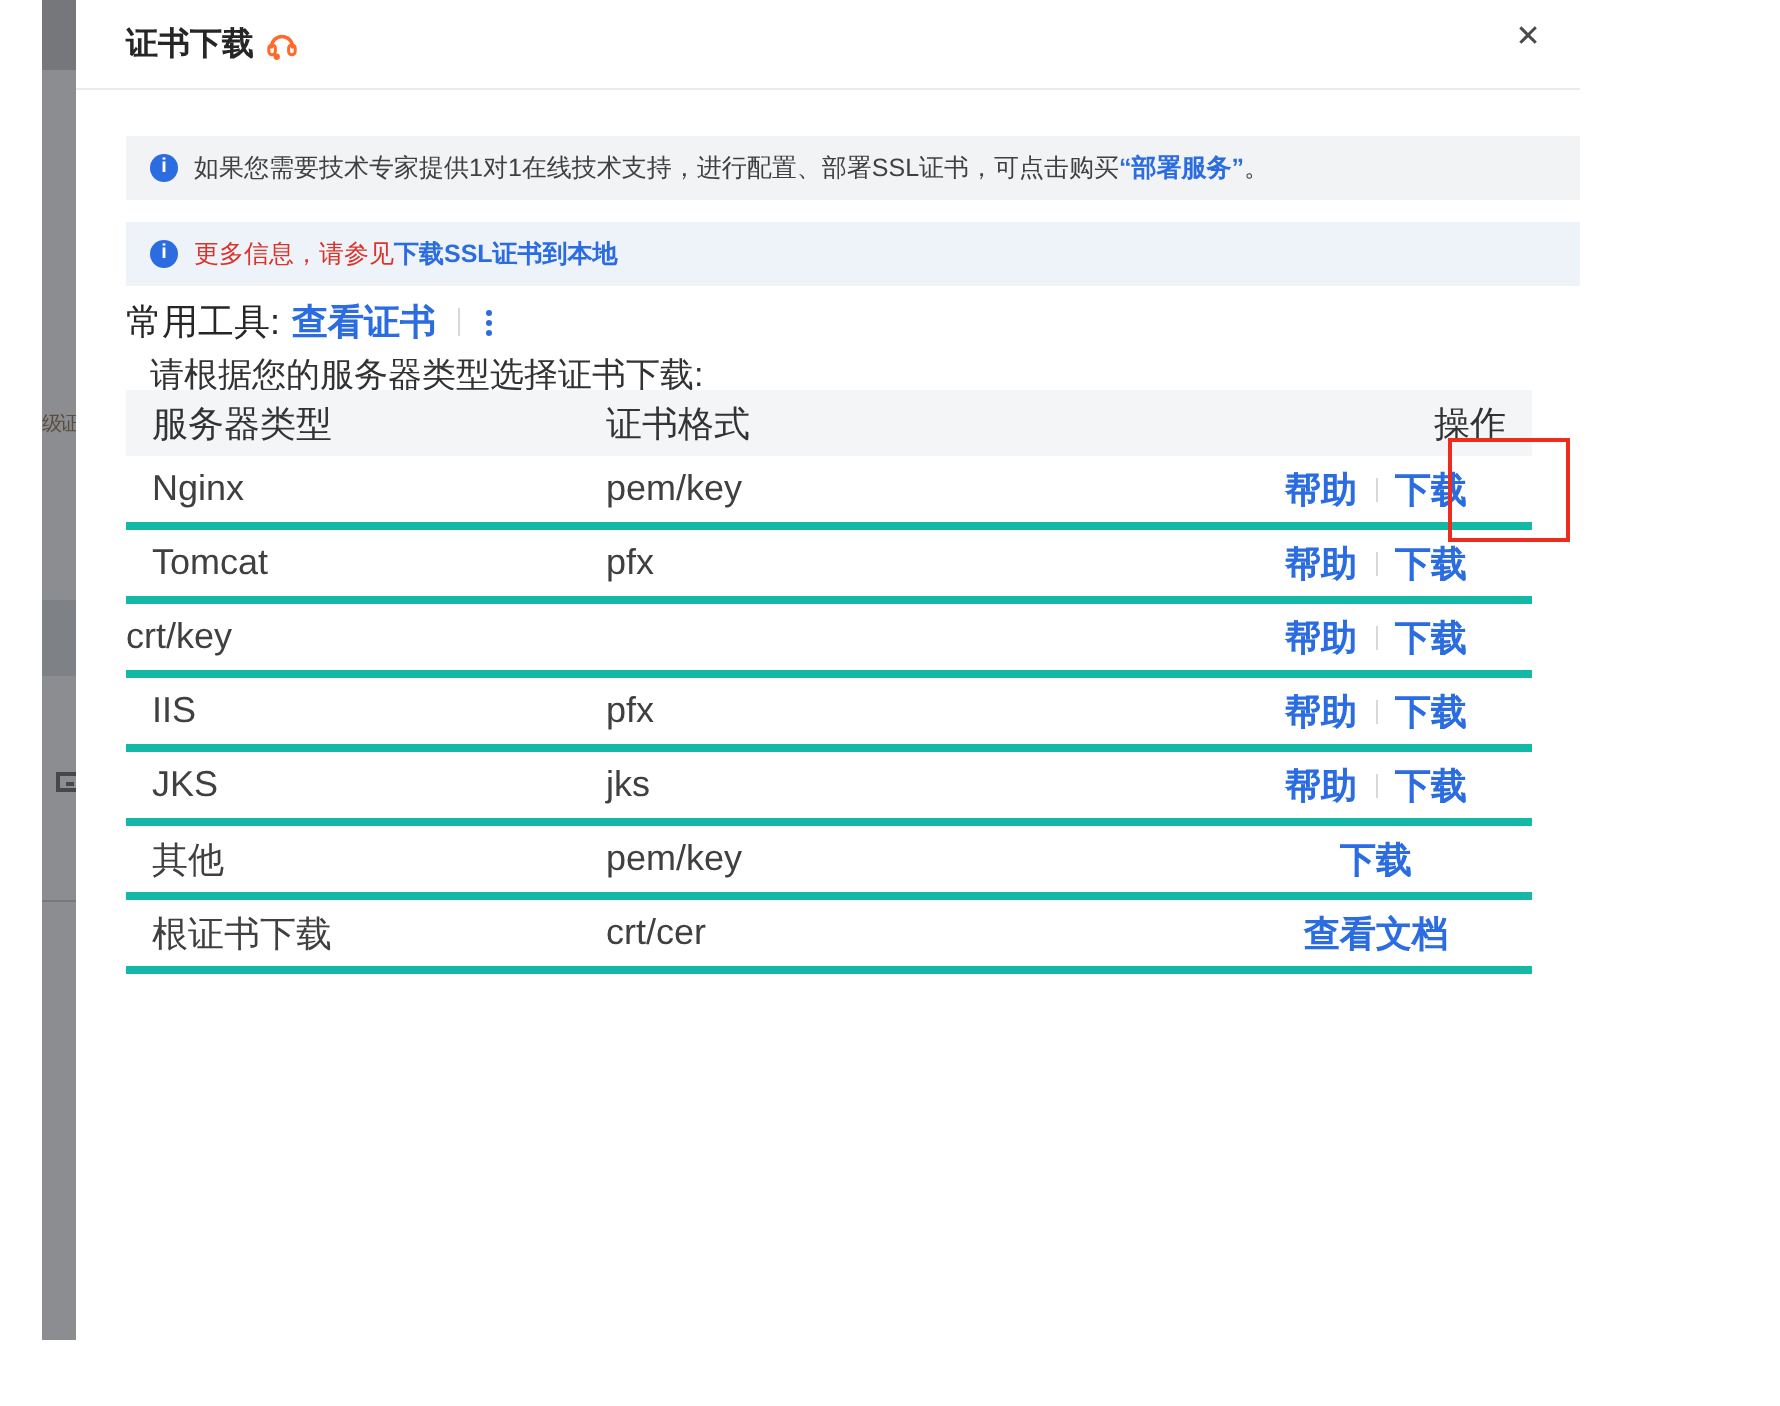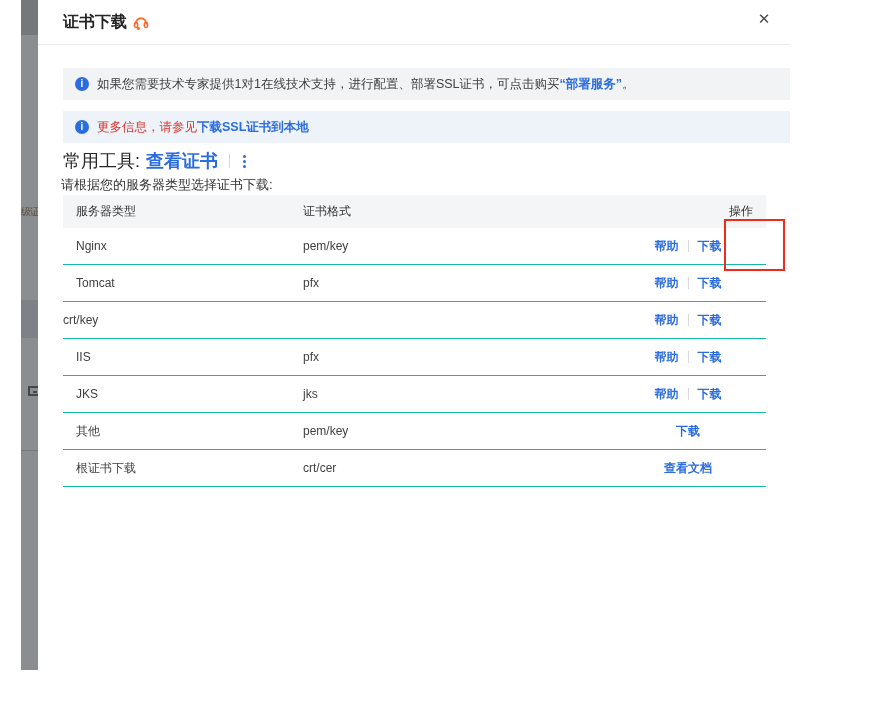--- a/index.html
+++ b/index.html
@@ -29,26 +29,26 @@
   .info-icon { flex:0 0 14px; width:14px; height:14px; border-radius:50%; background:#2b6de0; color:#fff; font-size:10px; font-weight:bold; line-height:14px; text-align:center; margin-right:8px; font-style:normal; }
   .blue-link { color:#2b6de0; font-weight:bold; text-decoration:none; cursor:pointer; }
   .red-text { color:#d9342b; }
 
   .tools-row { position:absolute; left:25px; top:149px; display:flex; align-items:center; font-size:18px; color:#262626; }
   .tools-row .blue-link { margin-left:6px; }
   .vbar { width:1px; height:14px; background:#d9d9d9; margin:0 11px; }
   .kebab { display:flex; flex-direction:column; gap:2px; cursor:pointer; padding:2px; }
   .kebab i { width:3px; height:3px; border-radius:50%; background:#2b6de0; }
 
-  .subtitle { position:absolute; left:23px; top:176px; font-size:13px; color:#333333; }
+  .subtitle { position:absolute; left:37px; top:176px; font-size:17px; color:#333333; }
 
   
-  .table { position:absolute; left:25px; top:195px; width:703px; font-size:12px; }
+  .table { position:absolute; left:25px; top:195px; width:703px; font-size:18px; }
   .t-head { display:flex; align-items:center; height:33px; background:#f4f5f7; color:#333333; }
-  .t-row { display:flex; align-items:center; height:37px; border-bottom:1px solid #14b8a6; color:#404040; }
+  .t-row { display:flex; align-items:center; height:37px; border-bottom:4px solid #14b8a6; color:#404040; }
   .c1 { width:240px; padding-left:13px; }
   .c2 { flex:1; }
   .c3 { width:150px; text-align:right; padding-right:13px; }
   .t-row .c3 { padding-right:6px; display:flex; justify-content:center; align-items:center; }
   .act-link { color:#2b6de0; font-weight:bold; text-decoration:none; cursor:pointer; }
   .vdiv { width:1px; height:12px; background:#d9d9d9; margin:0 9px; display:inline-block; }
 
   
   .highlight-box { position:absolute; left:686px; top:219px; width:61px; height:52px; border:2px solid #ef2b1e; pointer-events:none; }
 </style>

